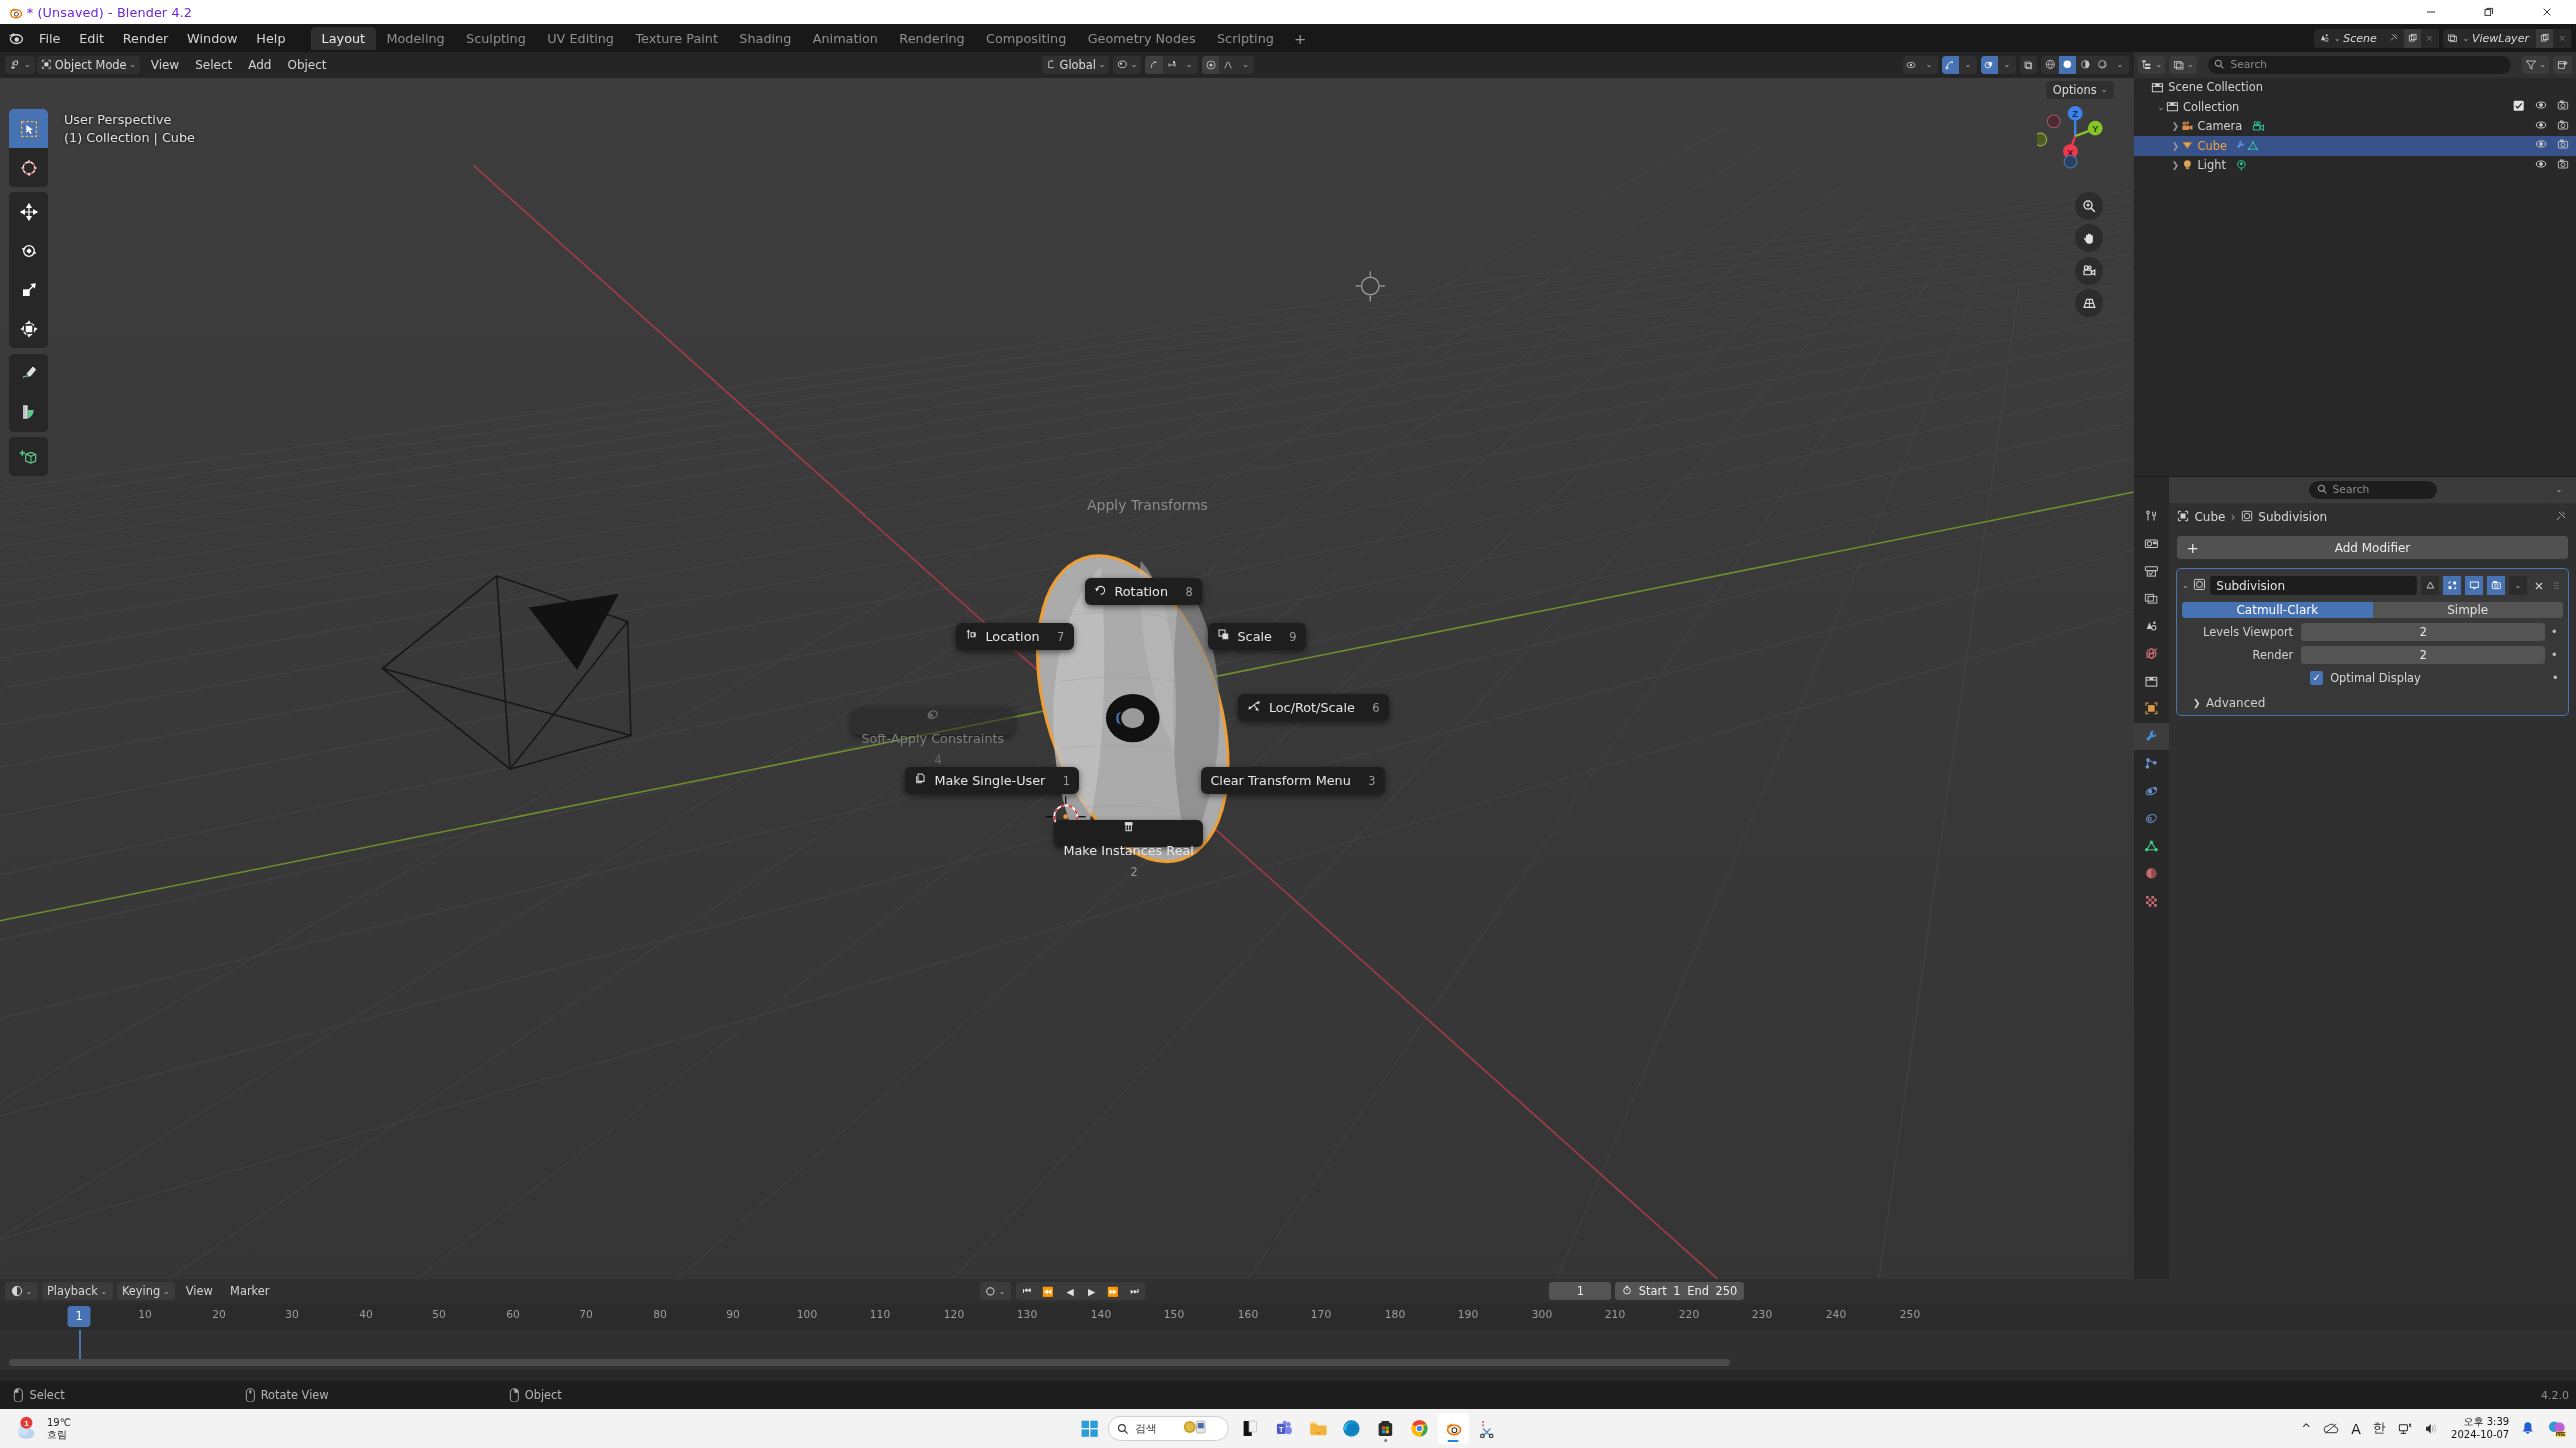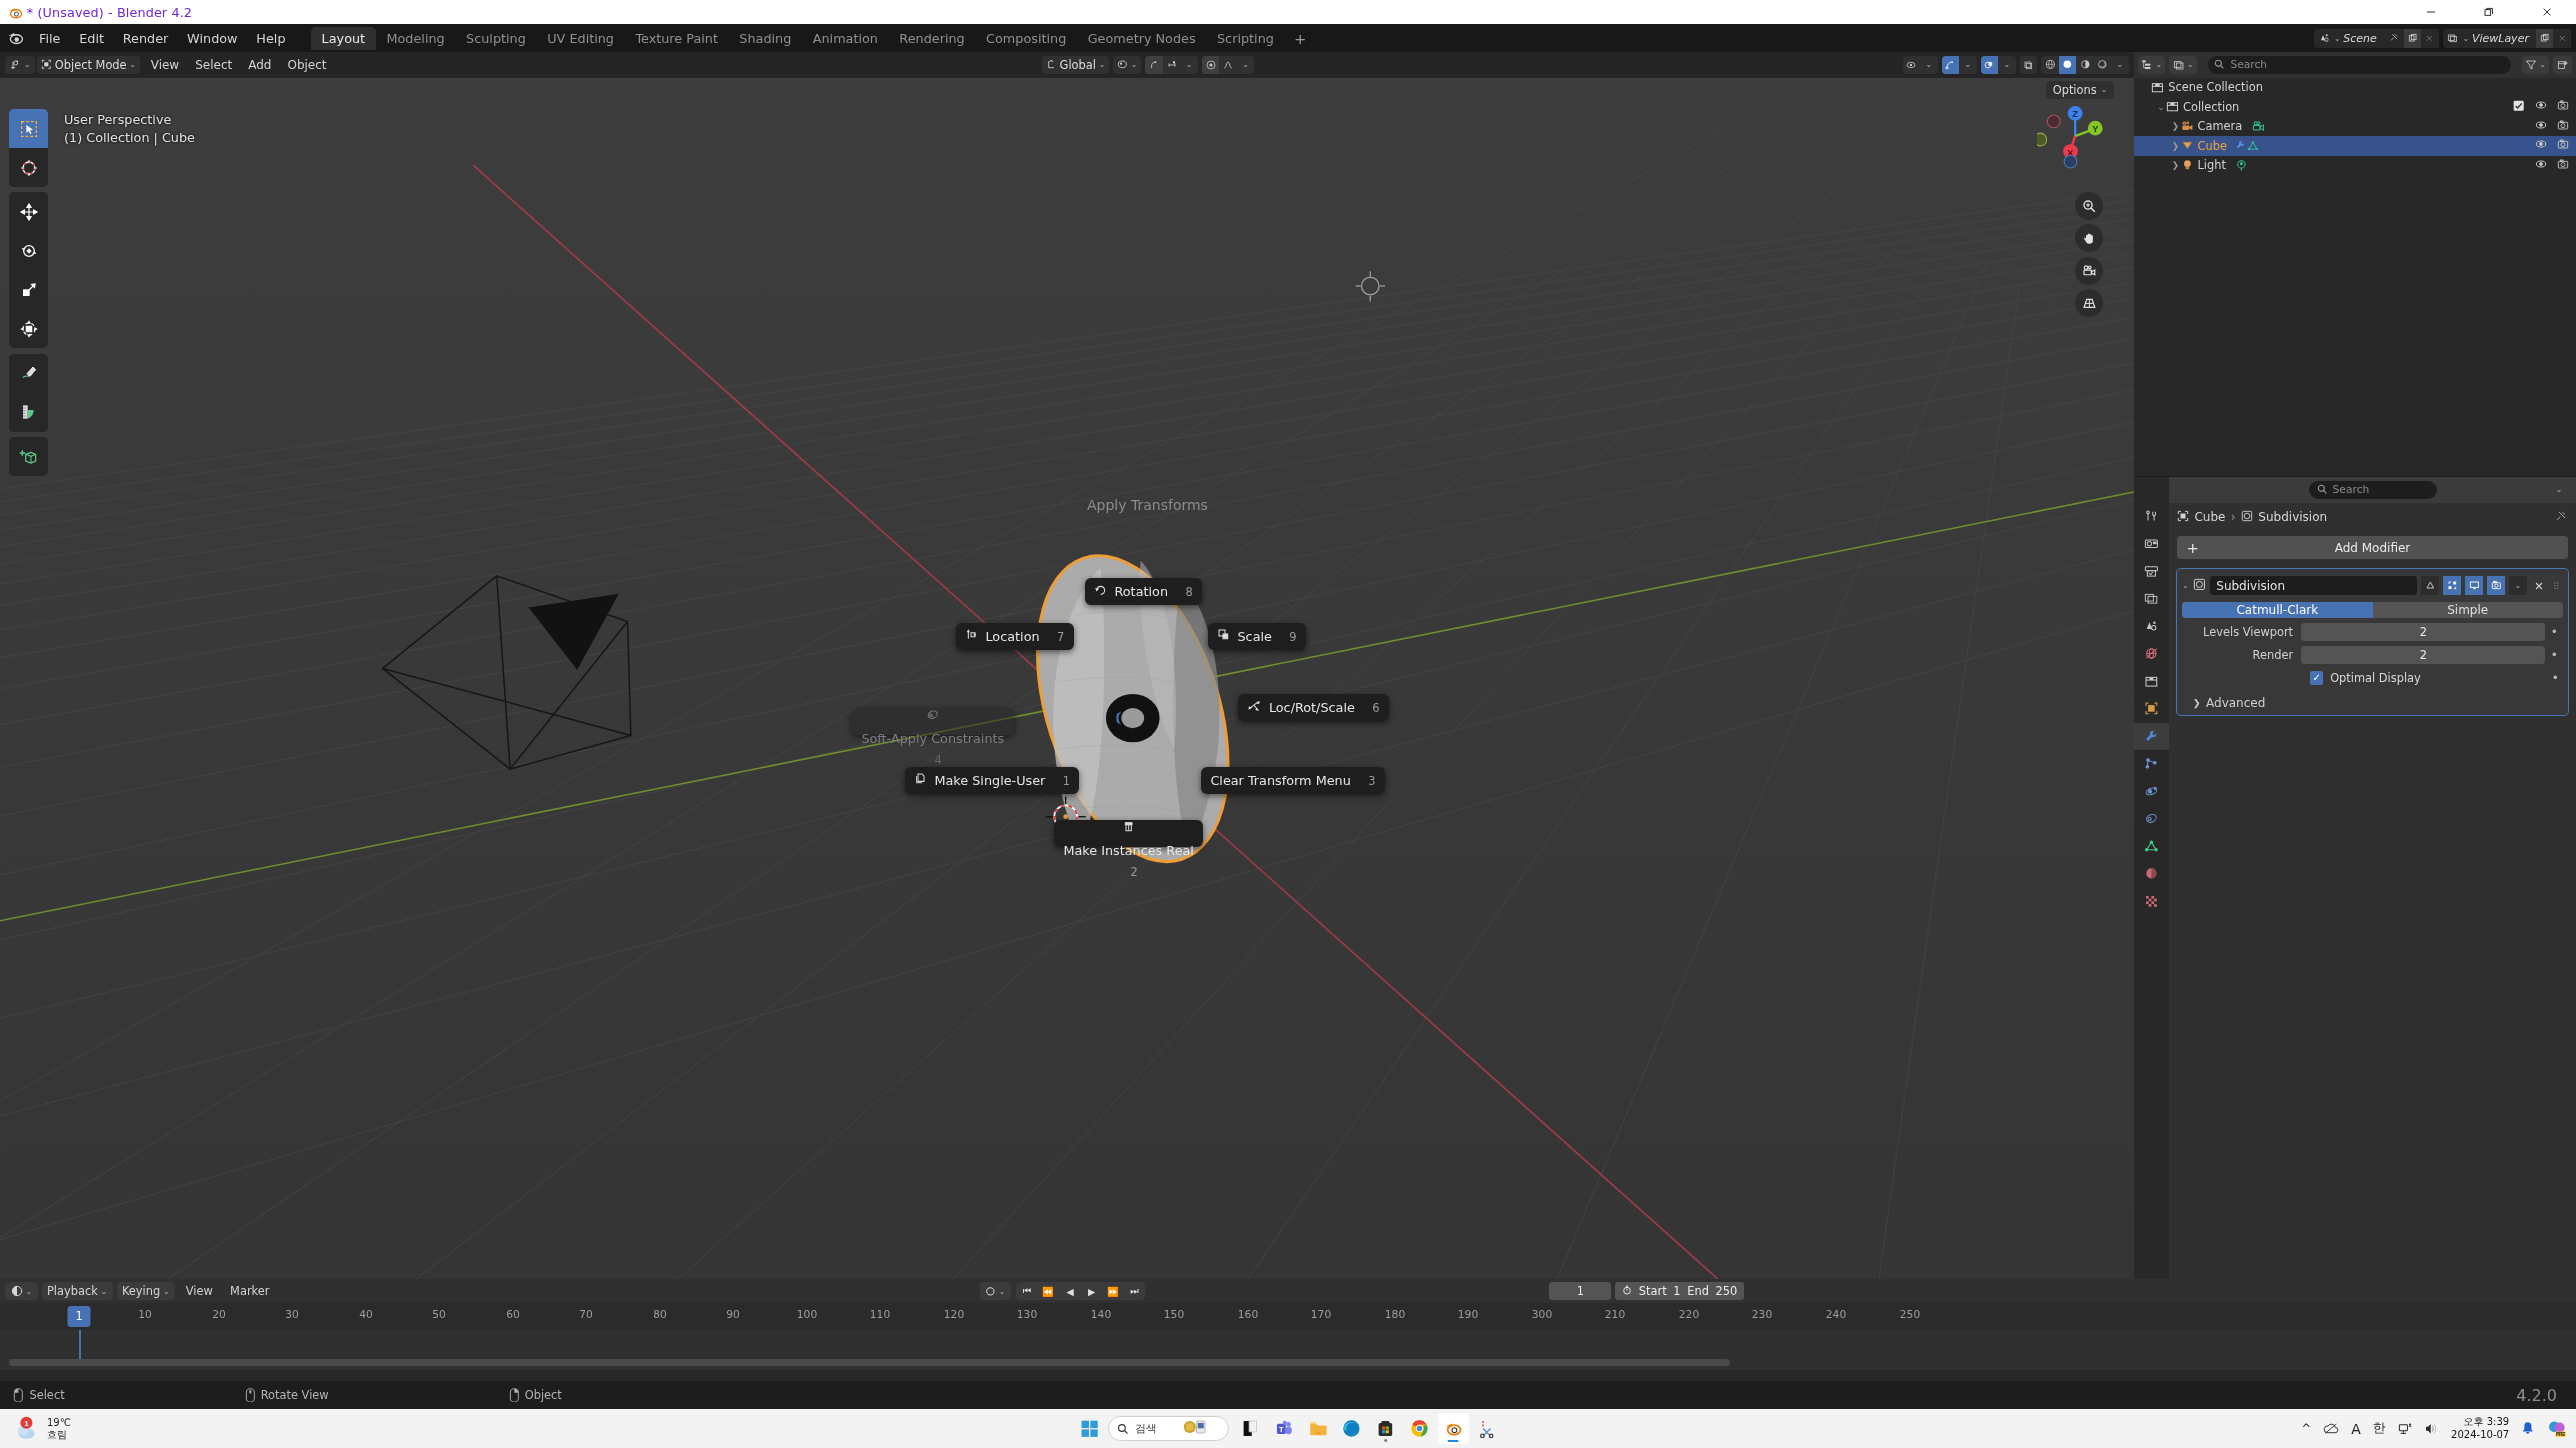--- a/index.html
+++ b/index.html
@@ -136,21 +136,21 @@
   .tl-right { margin-left:auto; display:flex; align-items:center; gap:4px; padding-right: 832px;}
   .tl-num { background:#545454; border-radius:3.4px; height:17.5px; min-width:62px; display:flex; align-items:center; justify-content:center; font-size:11.4px; color:#ededed;}
   .tl-range { background:#545454; border-radius:3.4px; height:17.5px; display:flex; align-items:center; padding:0 6.7px; gap:6.7px; font-size:11.4px; color:#ededed;}
   #tlruler { position:relative; height:27px; background:#2b2b2b; }
   .tick { position:absolute; top:5.4px; font-size:10.7px; color:#9e9e9e; transform:translateX(-50%);}
   #playhead { position:absolute; top:2.7px; width:23px; height:21.5px; background:#4772b3; border-radius:3.4px; display:flex; align-items:center; justify-content:center; color:#fff; font-size:11.4px; transform:translateX(-50%);}
 
   
   #statusbar { position:absolute; top:1381px; left:0; width:2576px; height:28px; background:#1d1d1d; display:flex; align-items:center; gap:0;}
   .sb-item { display:flex; align-items:center; gap:5.4px; font-size:11.4px; color:#b5b5b5; }
-  .sb-ver { margin-left:auto; margin-right:19px; font-size:16px; color:#8f8f8f;}
+  .sb-ver { margin-left:auto; margin-right:7px; font-size:11px; color:#8f8f8f;}
 
   
   #taskbar { position:absolute; top:1409px; left:0; width:2576px; height:39px; background:#f3f3f3; display:flex; align-items:center;}
   .weather { display:flex; align-items:center; gap:6.7px; margin-left:14.8px; }
   .weather .wtxt { font-size:10px; color:#1a1a1a; line-height:1.15;}
   .tb-center { position:absolute; left:50%; transform:translateX(-50%); display:flex; align-items:center; gap:2.7px;}
   .tb-app { width:31px; height:31px; display:flex; align-items:center; justify-content:center; position:relative; border-radius:4px;}
   .tb-app.active { background:#ffffff; }
   .tb-search { background:#fff; border:0.7px solid #d0d0d0; border-radius:14.8px; height:25.5px; display:flex; align-items:center; padding:0 8px; gap:6.7px; min-width:121px; margin-right:4px;}
   .tb-search .ph { font-size:10.7px; color:#3a3a3a; }

